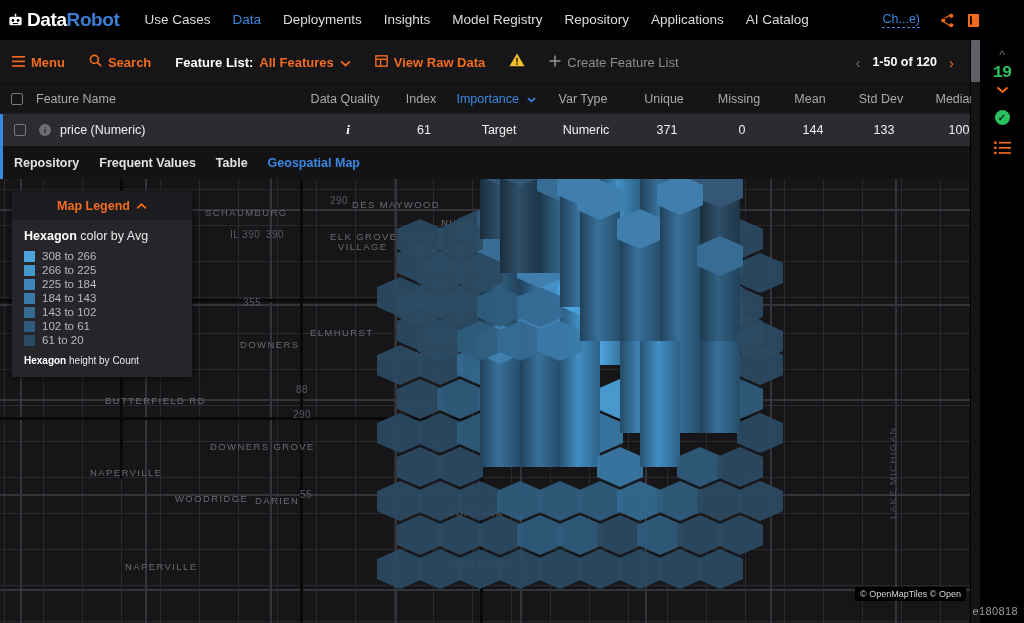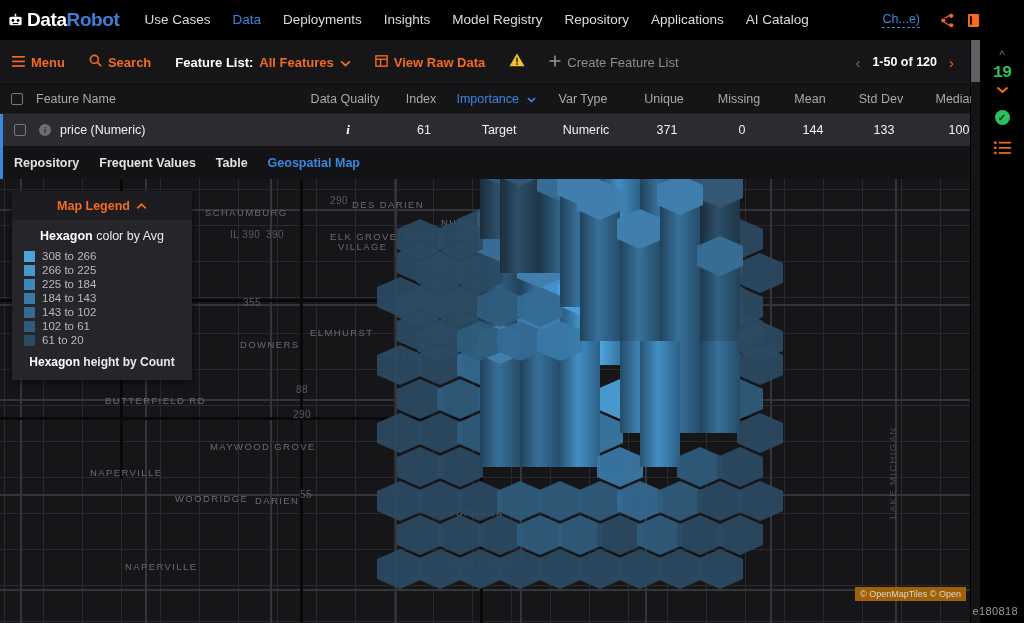--- a/index.html
+++ b/index.html
@@ -135,46 +135,46 @@
   .hex {
     position:absolute;
     clip-path:polygon(50% 0%,100% 25%,100% 75%,50% 100%,0% 75%,0% 25%);
   }
   .col-top {
     position:absolute;
     clip-path:polygon(50% 0%,100% 25%,100% 75%,50% 100%,0% 75%,0% 25%);
   }
   .col-side { position:absolute; }
   .attrib {
-    position:absolute; right:4px; bottom:22px; background:#a16207;
+    position:absolute; right:4px; bottom:22px; background:#000000;
     color:#d6d6d6; font-size:9px; padding:2px 5px; white-space:nowrap;
   }
   .wm {
     position:absolute; right:-50px; bottom:4px; color:#9a9a9a;
     font-size:11px; letter-spacing:0.4px;
   }
 
   
   .legend {
     position:absolute; left:12px; top:191px; width:180px;
     background:#25252a; box-shadow:0 2px 8px rgba(0,0,0,.55);
   }
   .legend-hd {
     height:29px; background:#1d1d21; display:flex; align-items:center;
     justify-content:center; gap:6px; color:#f26b1f; font-size:12.5px;
     font-weight:bold; cursor:pointer;
   }
-  .legend-body { padding:9px 12px 11px 12px;text-align:center; }
+  .legend-body { padding:9px 12px 11px 12px; }
   .legend-title { font-size:12.5px; color:#e9e9e9; margin-bottom:7px; }
   .legend-title b { color:#fff; }
   .legend-rows { display:flex; flex-direction:column; gap:2px; margin-bottom:9px; }
   .legend-row { display:flex; align-items:center; gap:7px; }
   .sw { width:11px; height:11px; flex:0 0 auto; }
   .legend-label { font-size:11.5px; color:#b9b9bd; }
-  .legend-foot { font-size:12px; color:#e9e9e9;font-weight:bold; }
+  .legend-foot { font-size:10px; color:#e9e9e9; }
   .legend-foot b { color:#fff; }
 
   
   .rail {
     position:absolute; top:40px; right:0; width:44px; height:583px;
     background:#000; display:flex; flex-direction:column;
     align-items:center; padding-top:10px; gap:3px;
   }
   .rail-chev { font-size:12px; color:#6f6f74; cursor:pointer; line-height:10px; }
   .rail-chev.hot { color:#f26b1f; }
@@ -430,35 +430,35 @@
         <div class="road major" style="left: 0px; top: 125px; width: 970px; height: 1.6px;"></div>
         <div class="road major" style="left: 0px; top: 220px; width: 970px; height: 1.6px;"></div>
         <div class="road major" style="left: 0px; top: 315px; width: 970px; height: 1.6px;"></div>
         <div class="road major" style="left: 0px; top: 410px; width: 970px; height: 1.6px;"></div>
         <div class="road hwy" style="left: 300px; top: 0px; width: 3px; height: 444px;"></div>
         <div class="road hwy" style="left: 0px; top: 238px; width: 760px; height: 3px;"></div>
         <div class="road hwy" style="left: 480px; top: 0px; width: 3px; height: 444px;"></div>
         <div class="road hwy" style="left: 0px; top: 120px; width: 560px; height: 2.5px;"></div>
         <div class="road hwy" style="left: 120px; top: 0px; width: 2.5px; height: 300px;"></div>
         <div class="place" style="left: 205px; top: 28px;">SCHAUMBURG</div>
-        <div class="place" style="left: 352px; top: 20px;">DES DARIEN</div>
+        <div class="place" style="left: 352px; top: 20px;">DES MAYWOOD</div>
         <div class="place" style="left: 520px; top: 17px;">EVANSTON</div>
         <div class="place" style="left: 441px; top: 38px;">NILES</div>
         <div class="place" style="left: 405px; top: 52px;">PARK RIDGE</div>
         <div class="place" style="left: 330px; top: 52px;">ELK GROVE</div>
         <div class="place" style="left: 338px; top: 62px;">VILLAGE</div>
         <div class="place" style="left: 405px; top: 127px;">ELMWOOD</div>
         <div class="place" style="left: 310px; top: 148px;">ELMHURST</div>
         <div class="place" style="left: 240px; top: 160px;">DOWNERS</div>
         <div class="place" style="left: 385px; top: 170px;">MAYWOOD</div>
         <div class="place" style="left: 612px; top: 172px;">CHICAGO</div>
         <div class="place" style="left: 470px; top: 160px;">OAK</div>
         <div class="place" style="left: 490px; top: 200px;">CICERO</div>
         <div class="place" style="left: 105px; top: 216px;">BUTTERFIELD RD</div>
-        <div class="place" style="left: 210px; top: 262px;">MAYWOOD GROVE</div>
+        <div class="place" style="left: 210px; top: 262px;">DOWNERS GROVE</div>
         <div class="place" style="left: 90px; top: 288px;">NAPERVILLE</div>
         <div class="place" style="left: 175px; top: 314px;">WOODRIDGE</div>
         <div class="place" style="left: 255px; top: 316px;">DARIEN</div>
         <div class="place" style="left: 448px; top: 328px;">BURBANK</div>
         <div class="place" style="left: 450px; top: 378px;">OAK LAWN</div>
         <div class="place" style="left: 125px; top: 382px;">NAPERVILLE</div>
         <div class="place" style="left: 887px; top: 340px; transform: rotate(-90deg); transform-origin: left top; color: rgb(74, 74, 80);">LAKE MICHIGAN</div>
         <div class="shield" style="left: 330px; top: 16px;">290</div>
         <div class="shield" style="left: 230px; top: 50px;">IL 390</div>
         <div class="shield" style="left: 266px; top: 50px;">390</div>

